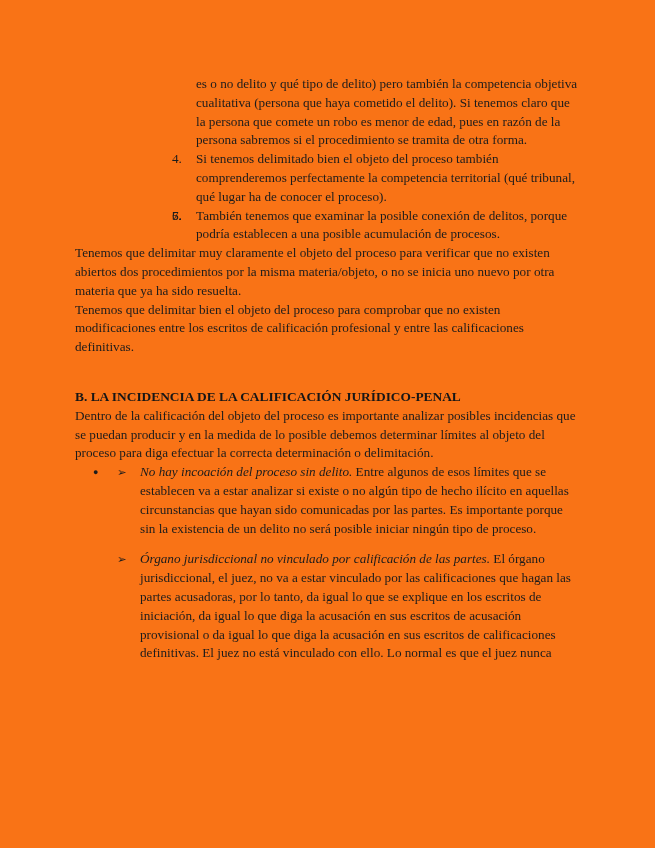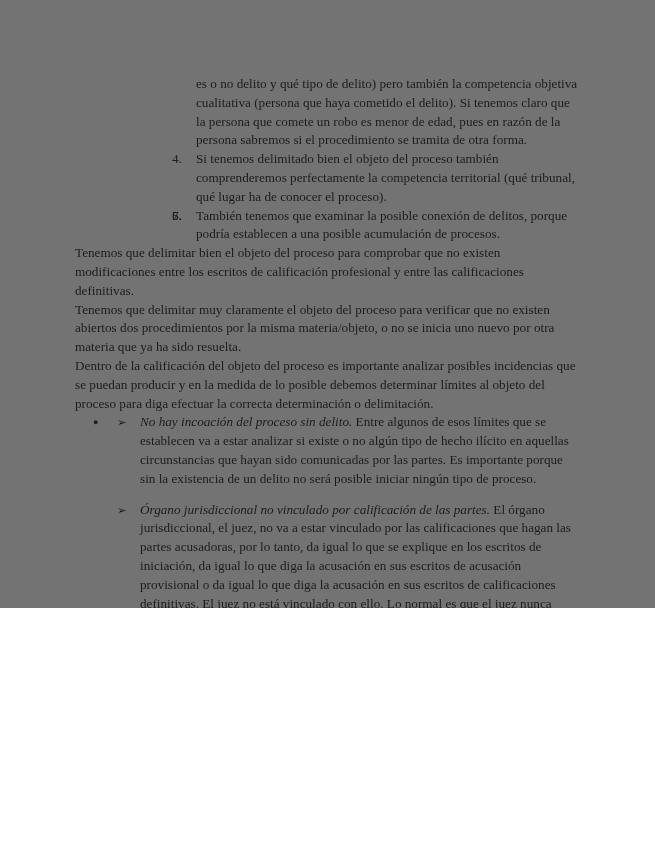--- a/index.html
+++ b/index.html
@@ -3,22 +3,22 @@
 <meta charset="utf-8">
 <style>
   html, body {
     margin: 0;
     padding: 0;
     background: #ffffff;
   }
   .page {
     position: relative;
     width: 655px;
-    height: 608px;
-    background: #737373;
+    height: 848px;
+    background: #f97316;
     overflow: hidden;
   }
   .content {
     position: absolute;
     left: 75px;
     top: 75px;
     width: 505px;
     font-family: "Liberation Serif", "DejaVu Serif", serif;
     font-size: 13.2px;
     line-height: 18.8px;
@@ -102,24 +102,25 @@
       </li>
       <li>
         <span class="num">6.</span>
       </li>
       <li>
         <span class="num">7.</span>
         <span>También tenemos que examinar la posible conexión de delitos, porque podría establecen a una posible acumulación de procesos.</span>
       </li>
     </ol>
 
+    <p class="para">Tenemos que delimitar muy claramente el objeto del proceso para verificar que no existen abiertos dos procedimientos por la misma materia/objeto, o no se inicia uno nuevo por otra materia que ya ha sido resuelta.</p>
+
     <p class="para">Tenemos que delimitar bien el objeto del proceso para comprobar que no existen modificaciones entre los escritos de calificación profesional y entre las calificaciones definitivas.</p>
 
-    <p class="para">Tenemos que delimitar muy claramente el objeto del proceso para verificar que no existen abiertos dos procedimientos por la misma materia/objeto, o no se inicia uno nuevo por otra materia que ya ha sido resuelta.</p>
-
+    <h2 class="heading">B. LA INCIDENCIA DE LA CALIFICACIÓN JURÍDICO-PENAL</h2>
 
     <p class="para">Dentro de la calificación del objeto del proceso es importante analizar posibles incidencias que se puedan producir y en la medida de lo posible debemos determinar límites al objeto del proceso para diga efectuar la correcta determinación o delimitación.</p>
 
     <div class="bullet-line">
       <span class="bullet-marker">●</span>
     </div>
 
     <div class="sub-bullet">
       <span class="arrow-marker">➢</span>
       <em>No hay incoación del proceso sin delito.</em><span> Entre algunos de esos límites que se establecen va a estar analizar si existe o no algún tipo de hecho ilícito en aquellas circunstancias que hayan sido comunicadas por las partes. Es importante porque sin la existencia de un delito no será posible iniciar ningún tipo de proceso.</span>

